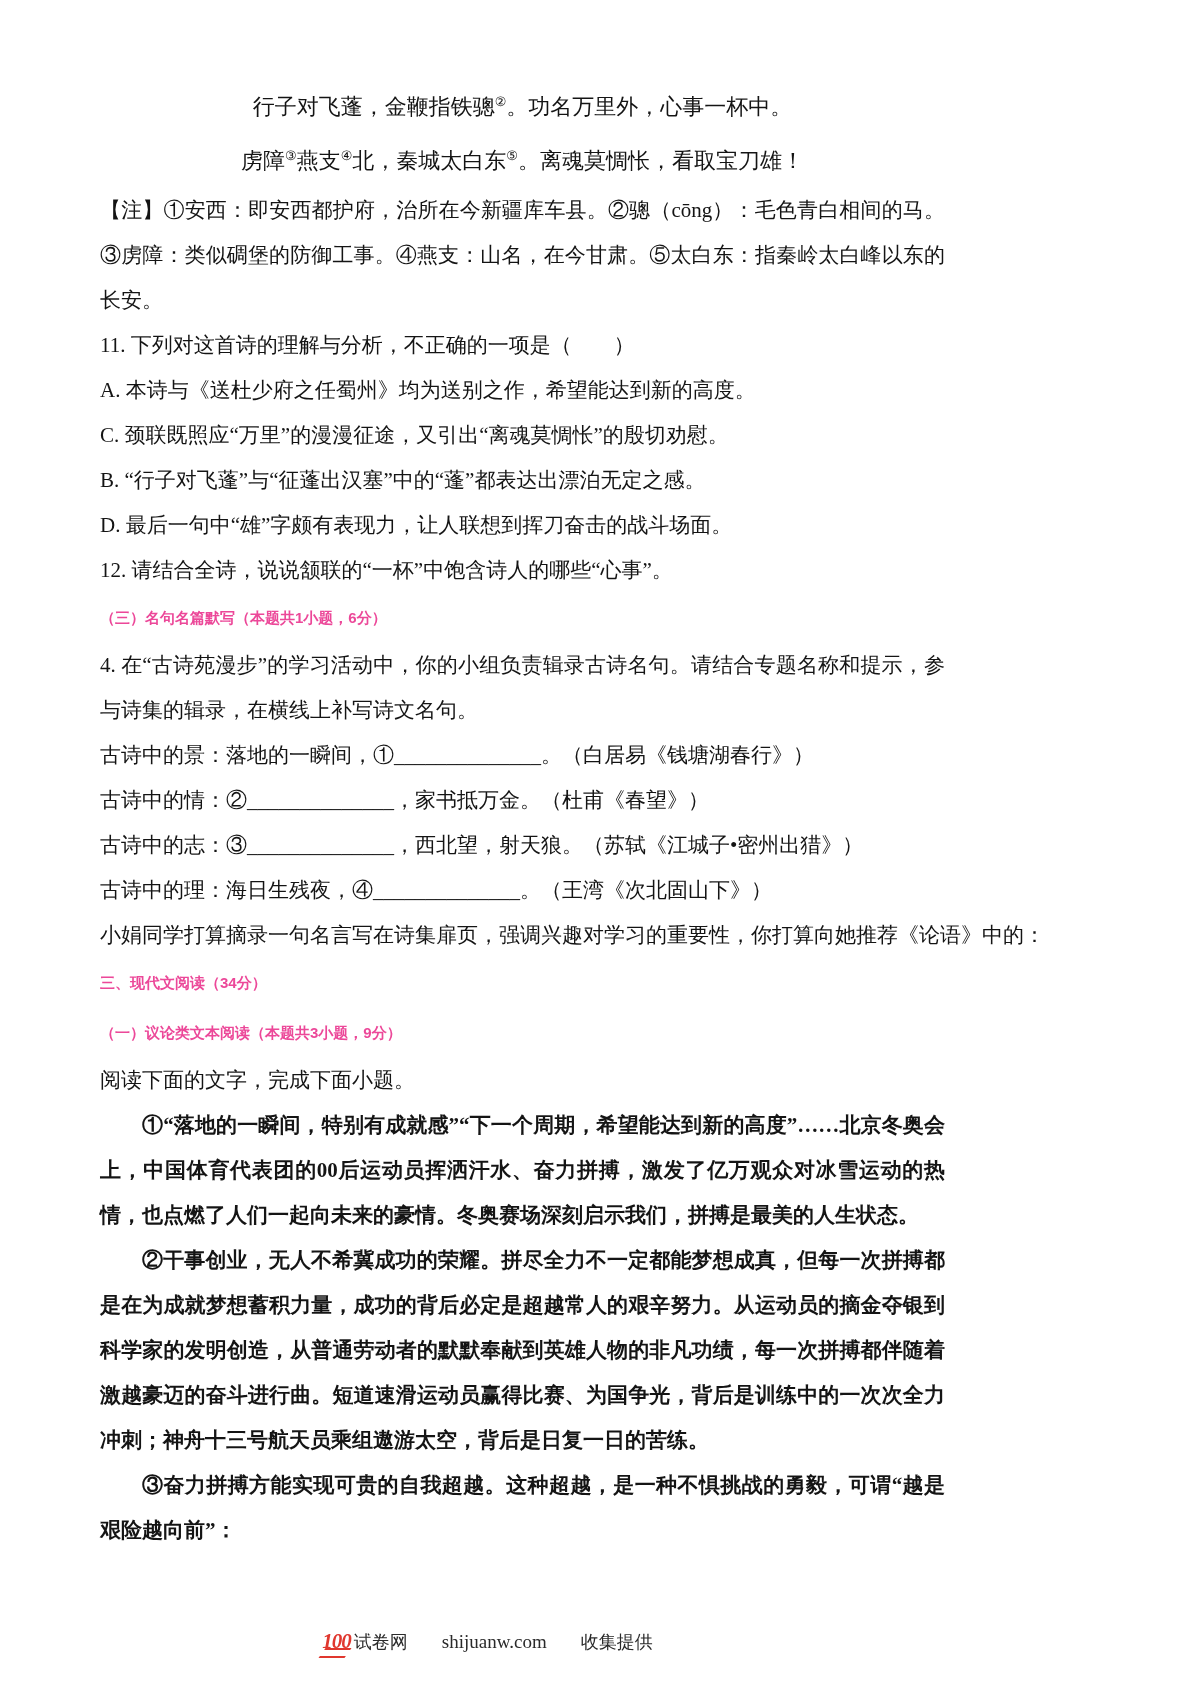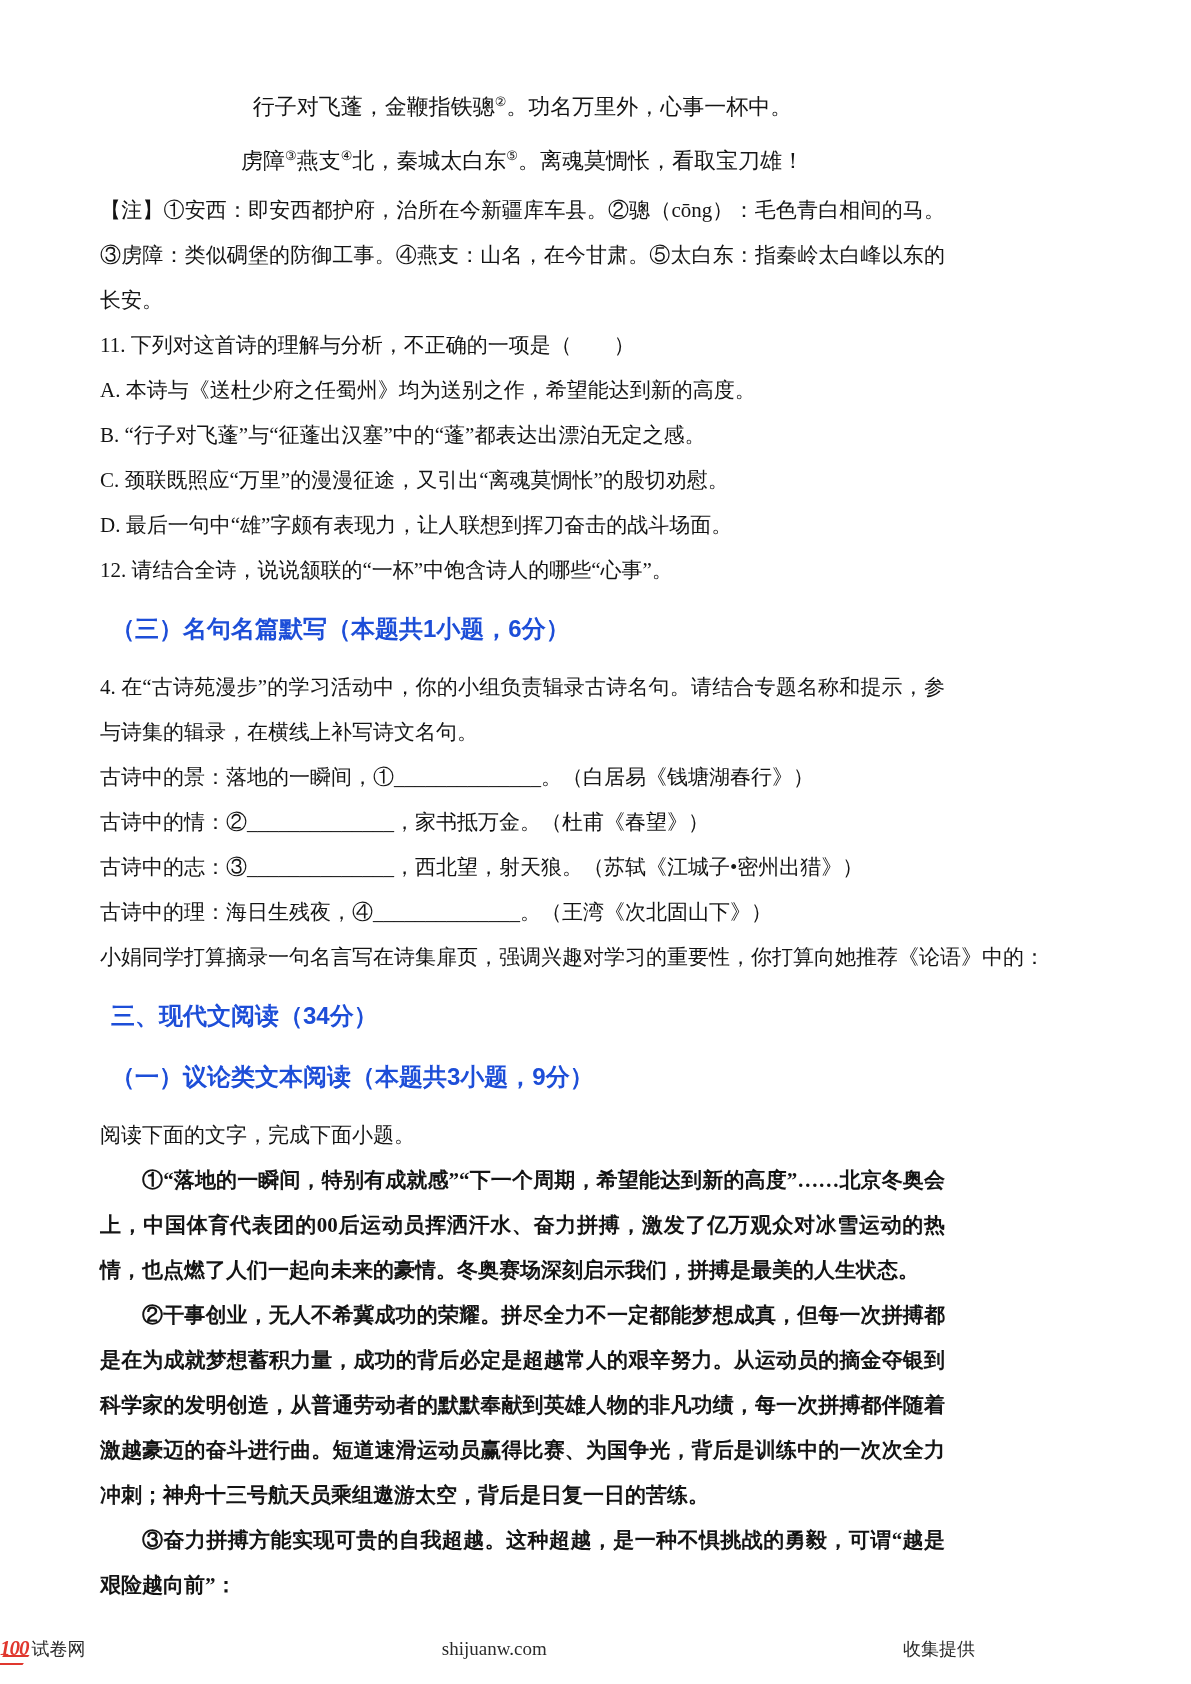--- a/index.html
+++ b/index.html
@@ -26,33 +26,33 @@
     text-align: justify;
   }
   .single {
     margin: 0;
     font-size: 21px;
     line-height: 45px;
     white-space: nowrap;
   }
   .indent { text-indent: 2em; font-weight: bold; }
   .heading {
-    margin: 11px;
-    font-size: 24px;
+    margin: 0;
+    font-size: 15px;
     font-weight: bold;
     line-height: 50px;
     font-family: "Liberation Sans", "DejaVu Sans", sans-serif;
-    color: #1d4ed8;
+    color: #ec4899;
     white-space: nowrap;
   }
   .footer {
     position: absolute;
-    left: 0; right: 70px; bottom: 19px;
+    left: 0; right: 70px; bottom: 26px;
     display: flex;
-    justify-content: space-between;
+    justify-content: center;
     align-items: baseline;
     gap: 34px;
     font-size: 18px;
     color: #2a2a2a;
   }
   .footer-logo { display: inline-flex; align-items: baseline; }
   .logo-100 {
     position: relative;
     display: inline-block;
     color: #e0372e;
@@ -81,22 +81,22 @@
   <div class="content">
 
     <div class="poem-line"><span>行子对飞蓬，金鞭指铁骢</span><sup class="fn">②</sup><span>。功名万里外，心事一杯中。</span></div>
 
     <div class="poem-line"><span>虏障</span><sup class="fn">③</sup><span>燕支</span><sup class="fn">④</sup><span>北，秦城太白东</span><sup class="fn">⑤</sup><span>。离魂莫惆怅，看取宝刀雄！</span></div>
 
     <p class="par">【注】①安西：即安西都护府，治所在今新疆库车县。②骢（cōng）：毛色青白相间的马。③虏障：类似碉堡的防御工事。④燕支：山名，在今甘肃。⑤太白东：指秦岭太白峰以东的长安。</p>
 
     <p class="single">11. 下列对这首诗的理解与分析，不正确的一项是（　　）</p>
     <p class="single">A. 本诗与《送杜少府之任蜀州》均为送别之作，希望能达到新的高度。</p>
+    <p class="single">C. 颈联既照应“万里”的漫漫征途，又引出“离魂莫惆怅”的殷切劝慰。</p>
     <p class="single">B. “行子对飞蓬”与“征蓬出汉塞”中的“蓬”都表达出漂泊无定之感。</p>
-    <p class="single">C. 颈联既照应“万里”的漫漫征途，又引出“离魂莫惆怅”的殷切劝慰。</p>
     <p class="single">D. 最后一句中“雄”字颇有表现力，让人联想到挥刀奋击的战斗场面。</p>
 
     <p class="single">12. 请结合全诗，说说颔联的“一杯”中饱含诗人的哪些“心事”。</p>
 
     <h3 class="heading">（三）名句名篇默写（本题共1小题，6分）</h3>
 
     <p class="par">4. 在“古诗苑漫步”的学习活动中，你的小组负责辑录古诗名句。请结合专题名称和提示，参与诗集的辑录，在横线上补写诗文名句。</p>
 
     <p class="single">古诗中的景：落地的一瞬间，①______________。（白居易《钱塘湖春行》）</p>
     <p class="single">古诗中的情：②______________，家书抵万金。（杜甫《春望》）</p>

